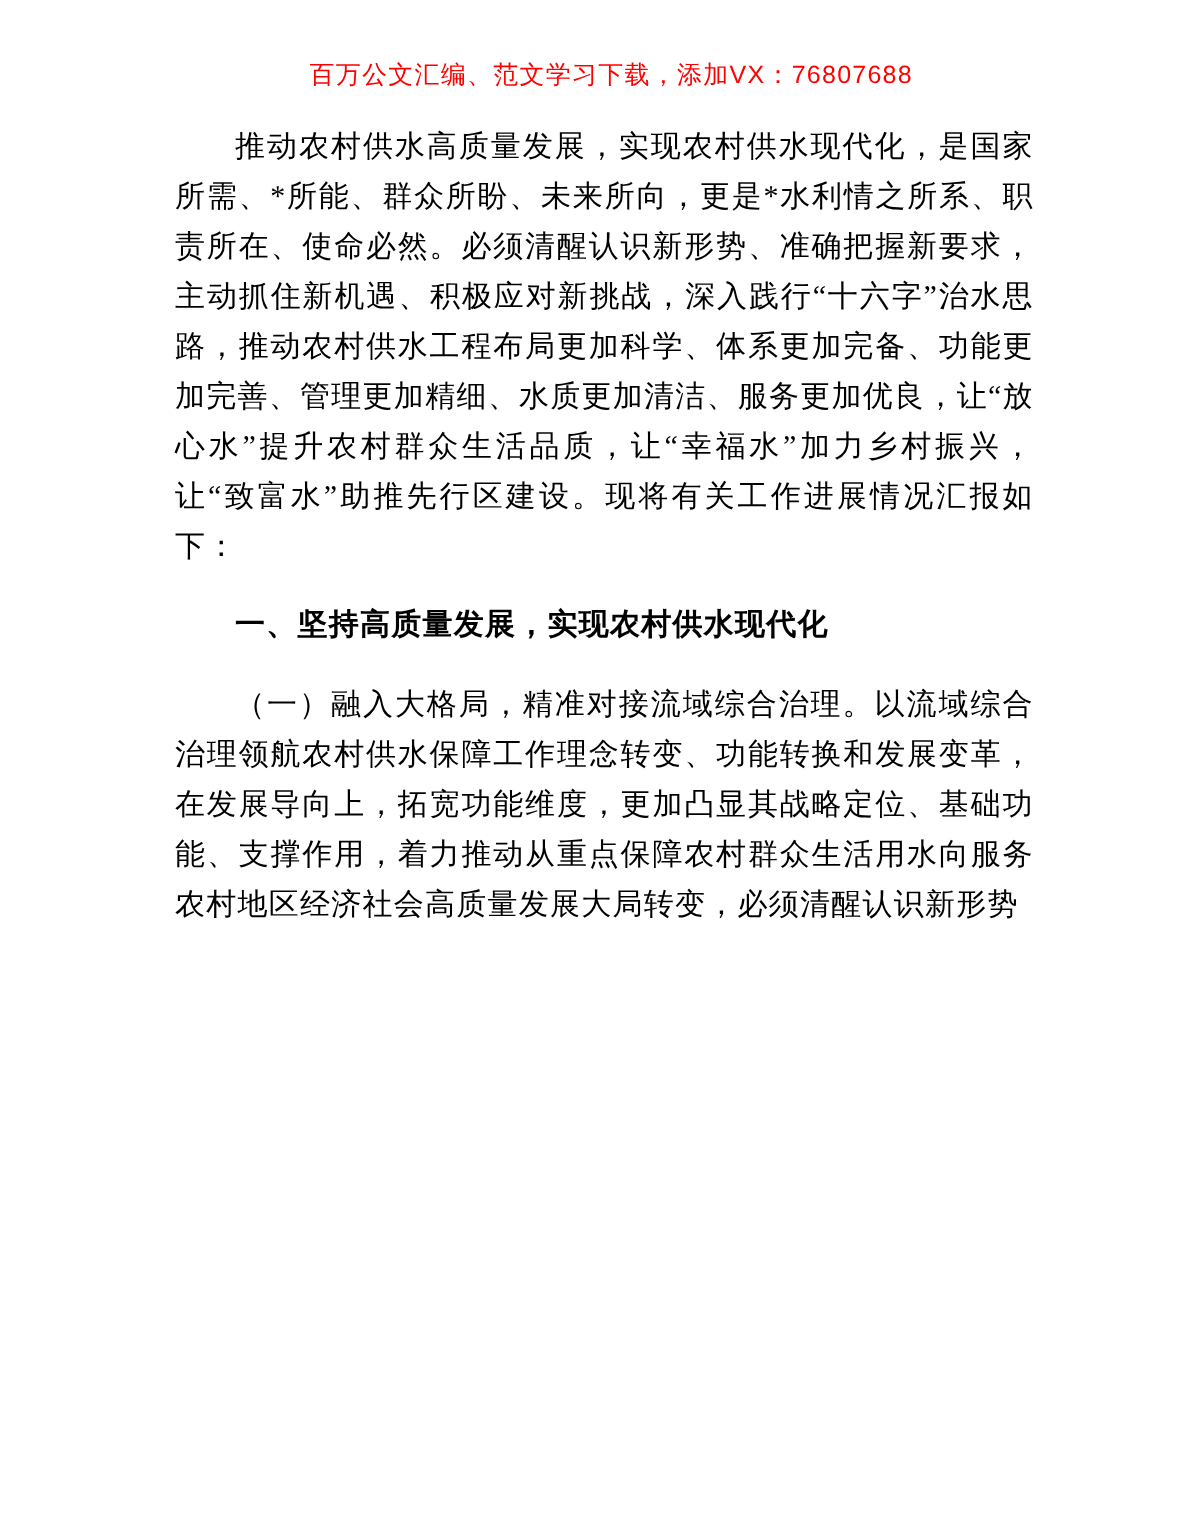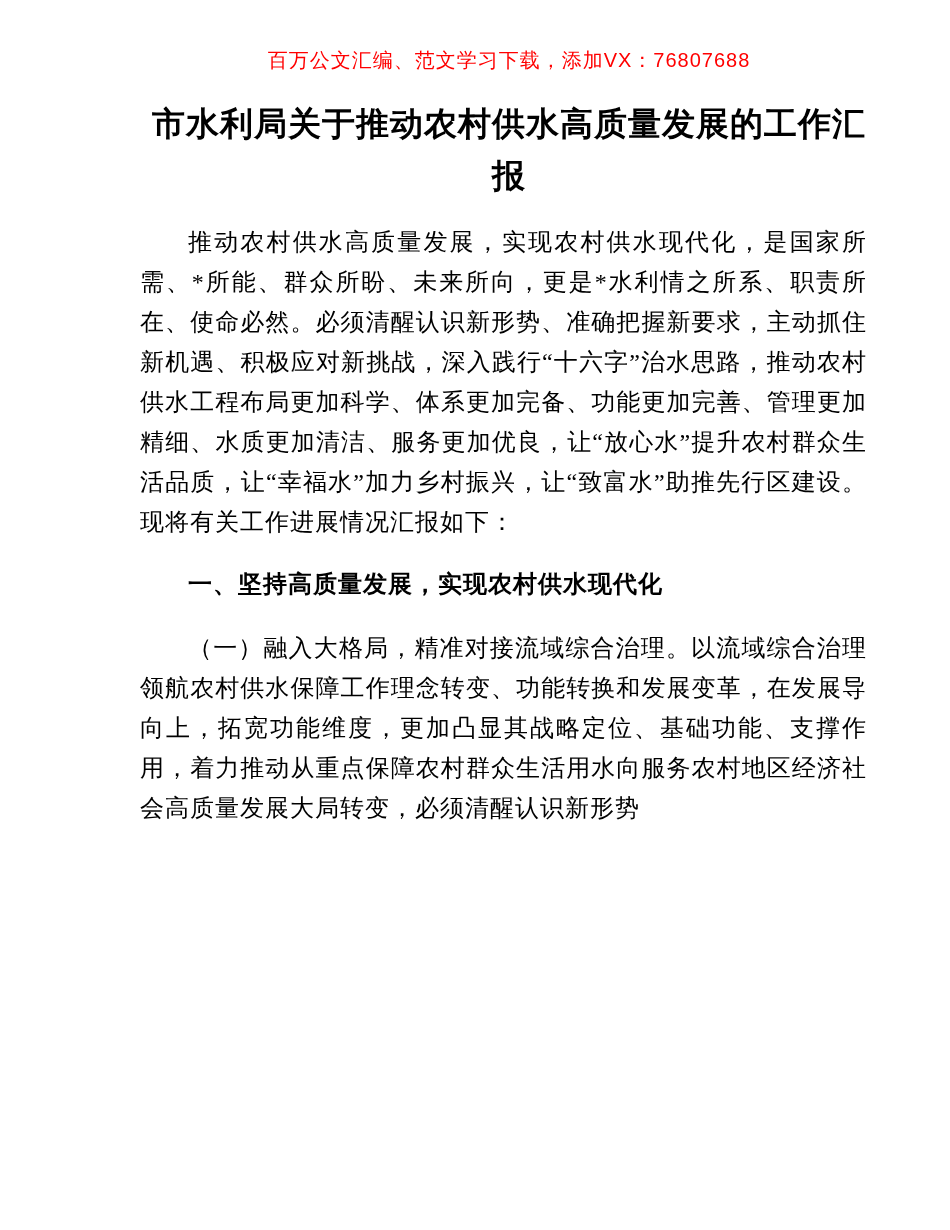--- a/index.html
+++ b/index.html
@@ -11,21 +11,21 @@
     width: 950px;
     height: 1230px;
     overflow: hidden;
     color: #000000;
     font-family: "Liberation Serif", serif;
   }
   .page {
     box-sizing: border-box;
     width: 950px;
     height: 1230px;
-    padding: 48px 72px 0 140px;
+    padding: 48px 112px 0 140px;
     background: #ffffff;
   }
   .watermark {
     font-family: "Liberation Sans", sans-serif;
     color: #ff0000;
     font-size: 20px;
     line-height: 24px;
     text-align: center;
     letter-spacing: 1px;
     margin: 0 0 26px 0;
@@ -56,21 +56,20 @@
     margin-top: 24px;
   }
 </style>
 </head>
 <body>
 
 <div class="page">
 
   <div class="watermark">百万公文汇编、范文学习下载，添加VX：76807688</div>
 
-  <h1 class="doc-title">市水利局关于推动农村供水高质量发展的工作汇报</h1>
 
   <p class="body-para">推动农村供水高质量发展，实现农村供水现代化，是国家所需、*所能、群众所盼、未来所向，更是*水利情之所系、职责所在、使命必然。必须清醒认识新形势、准确把握新要求，主动抓住新机遇、积极应对新挑战，深入践行“十六字”治水思路，推动农村供水工程布局更加科学、体系更加完备、功能更加完善、管理更加精细、水质更加清洁、服务更加优良，让“放心水”提升农村群众生活品质，让“幸福水”加力乡村振兴，让“致富水”助推先行区建设。现将有关工作进展情况汇报如下：</p>
 
   <p class="body-para section-heading">一、坚持高质量发展，实现农村供水现代化</p>
 
 
   <p class="body-para para-spaced">（一）融入大格局，精准对接流域综合治理。以流域综合治理领航农村供水保障工作理念转变、功能转换和发展变革，在发展导向上，拓宽功能维度，更加凸显其战略定位、基础功能、支撑作用，着力推动从重点保障农村群众生活用水向服务农村地区经济社会高质量发展大局转变，必须清醒认识新形势</p>
 
 </div>
 

